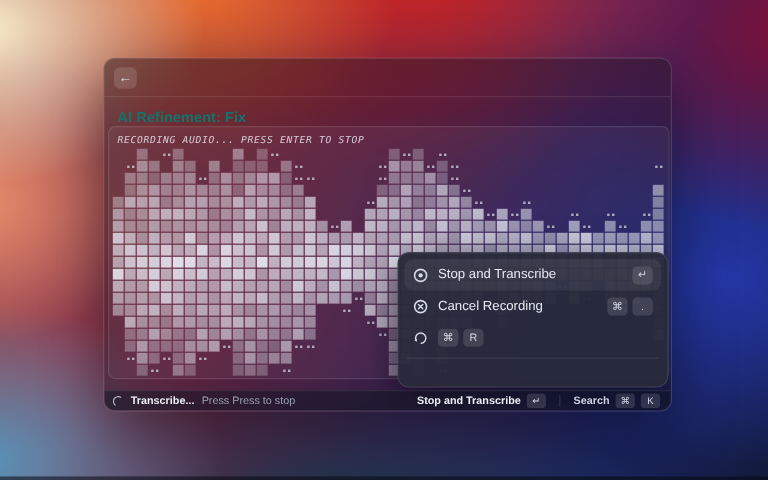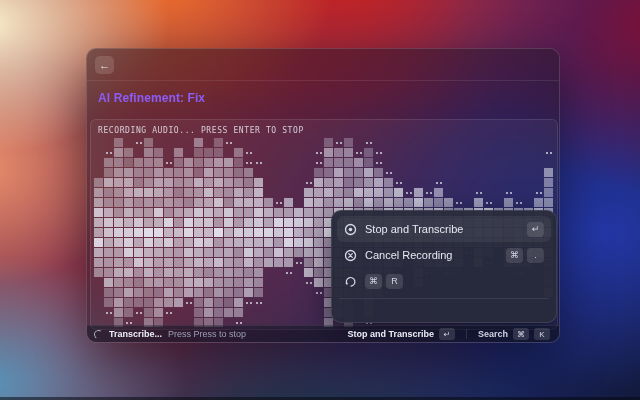--- a/index.html
+++ b/index.html
@@ -27,26 +27,27 @@
     box-shadow:0 18px 50px rgba(0,0,0,0.45);
     backdrop-filter:blur(20px) saturate(135%);
     -webkit-backdrop-filter:blur(20px) saturate(135%);
     overflow:hidden;
   }
   .titlebar{height:31px;border-bottom:1px solid rgba(255,255,255,0.09);display:flex;align-items:center;padding:0 8px;}
   .back-btn{
     width:19px;height:18px;border-radius:5px;background:rgba(255,255,255,0.13);
     color:#e9e7ef;font-size:11px;line-height:18px;text-align:center;cursor:pointer;
   }
-  .page-title{padding:10px 11px 0 11px;color:#8b5cf6;font-size:12px;font-weight:bold;letter-spacing:0.1px;}
+  .page-title{padding:10px 11px 0 11px;color:#0f766e;font-size:12px;font-weight:bold;letter-spacing:0.1px;}
   
   .recorder-panel{
-    position:absolute;left:3px;top:70px;width:466px;height:209px;
+    position:absolute;left:3px;top:56px;width:466px;height:209px;
     border:1px solid rgba(255,255,255,0.10);border-radius:6px;
     background:rgba(255,255,255,0.045);
+    font-style:italic;
   }
   .rec-status{
     padding:6px 7px 0 7px;color:rgba(228,224,234,0.88);
     font-family:"DejaVu Sans Mono",monospace;font-size:8px;letter-spacing:0.6px;white-space:pre;
   }
   .waveform{position:absolute;left:3px;top:18px;width:460px;height:190px;}
   .wf-cell{position:absolute;background:#e7e9f3;}
   .wf-dot{position:absolute;width:2px;height:2px;background:#dfe2ee;}
   
   .action-popup{

